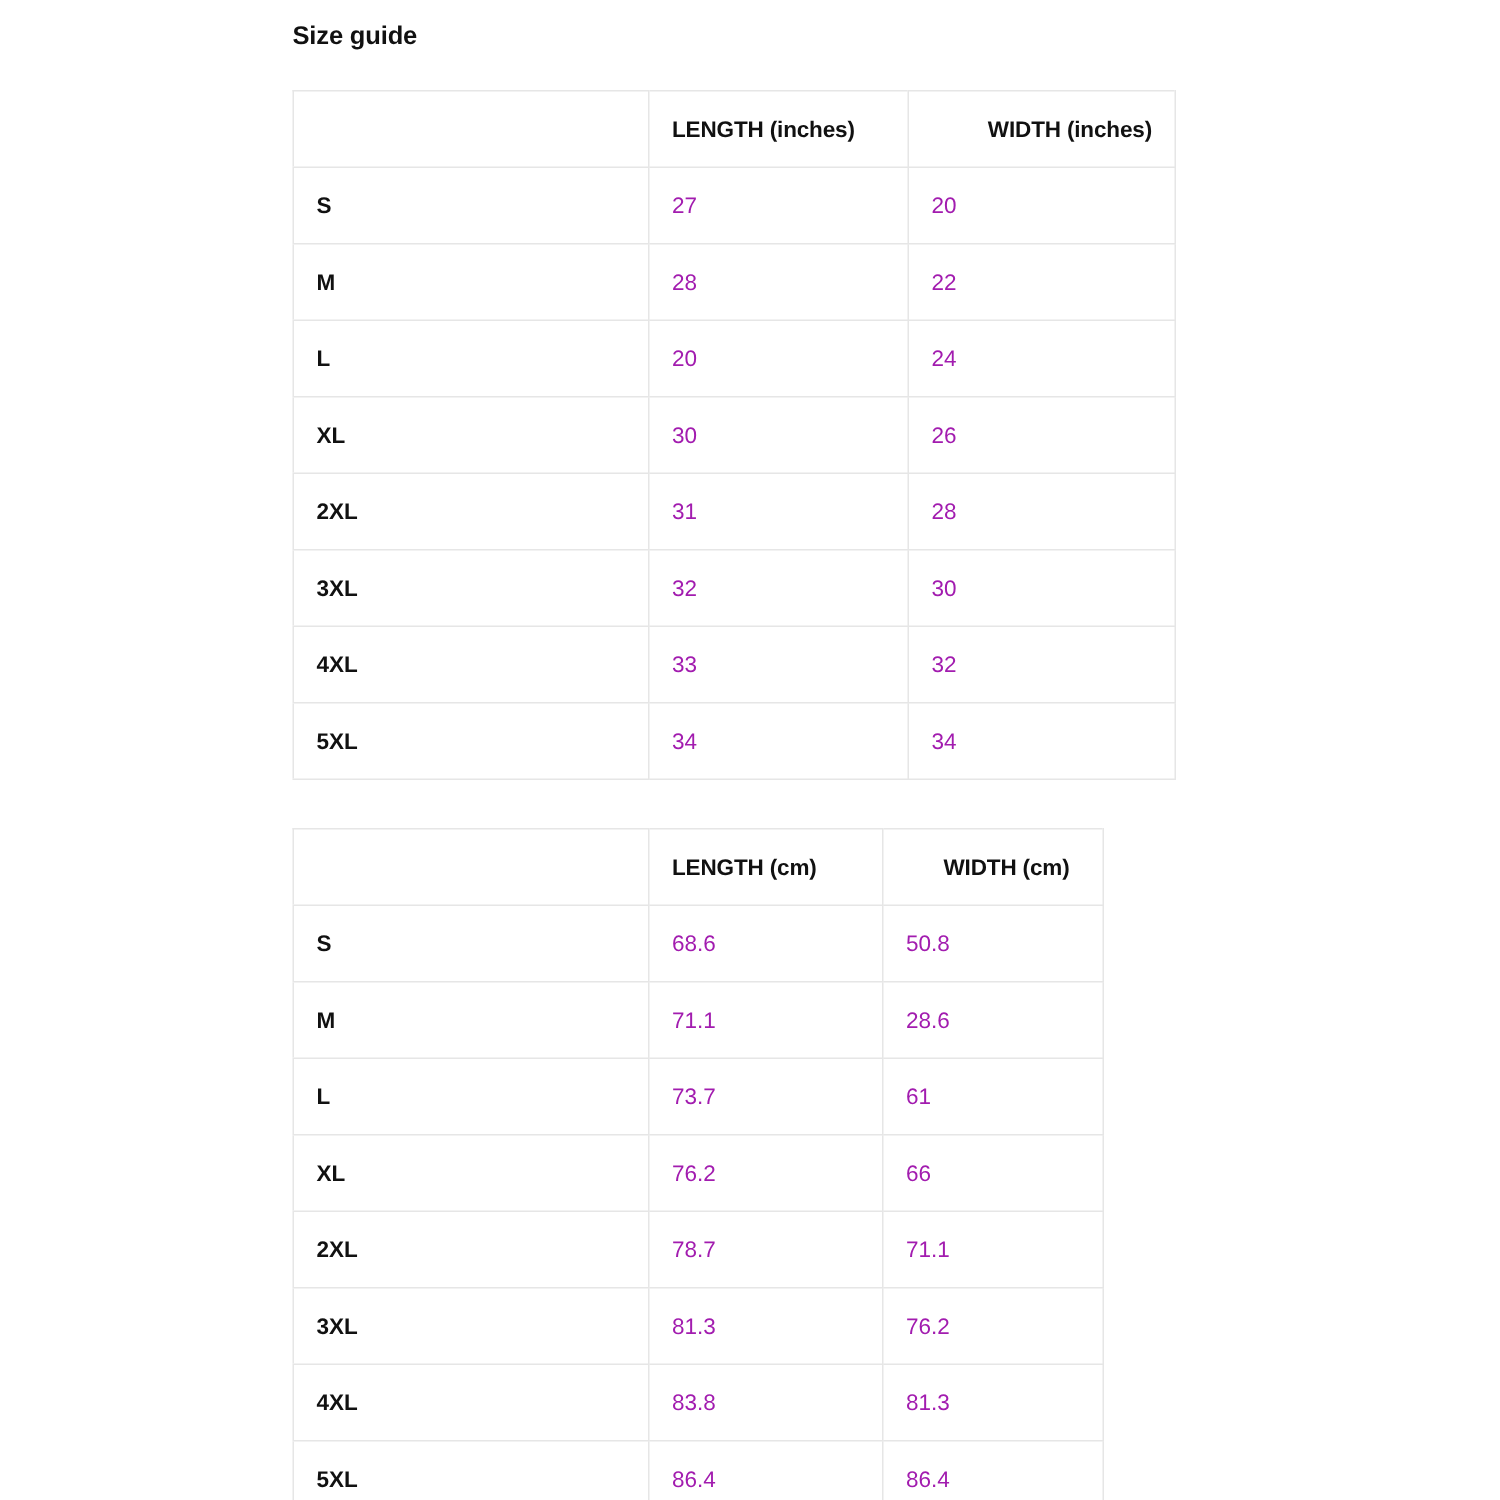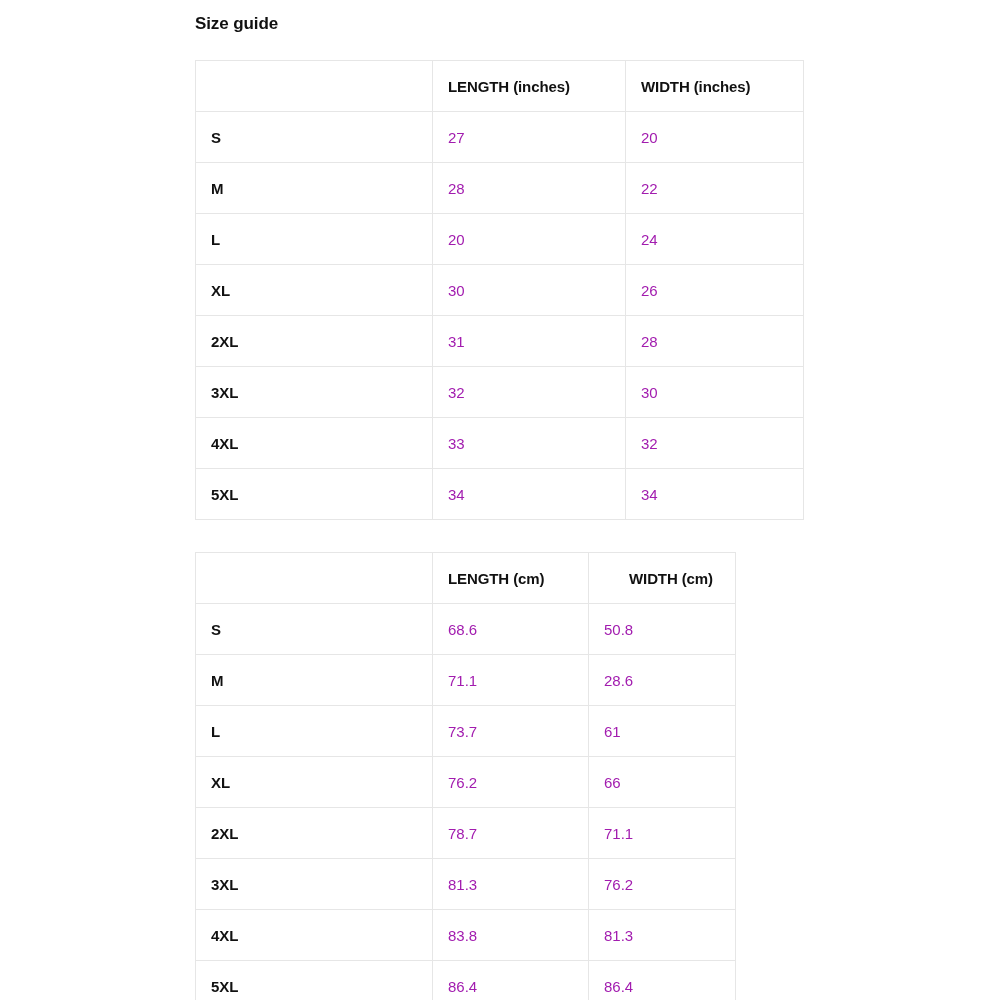--- a/index.html
+++ b/index.html
@@ -61,22 +61,22 @@
     color: #111111;
   }
   .size-table td.size-label {
     font-weight: bold;
     color: #111111;
   }
 
   
   #table-inches { left: 195px; top: 44px; }
   #table-inches .col-size   { width: 237px; }
-  #table-inches .col-length { width: 193px; }
-  #table-inches .col-width  { width: 178px; }
+  #table-inches .col-length { width: 173px; }
+  #table-inches .col-width  { width: 178px; text-align: right; }
 
   
   #table-cm { left: 195px; top: 536px; border-radius: 10px; }
   #table-cm .col-size   { width: 237px; }
   #table-cm .col-length { width: 156px; }
   #table-cm .col-width  { width: 147px; padding-left: 40px; }
 </style>
 </head>
 <body>
 

